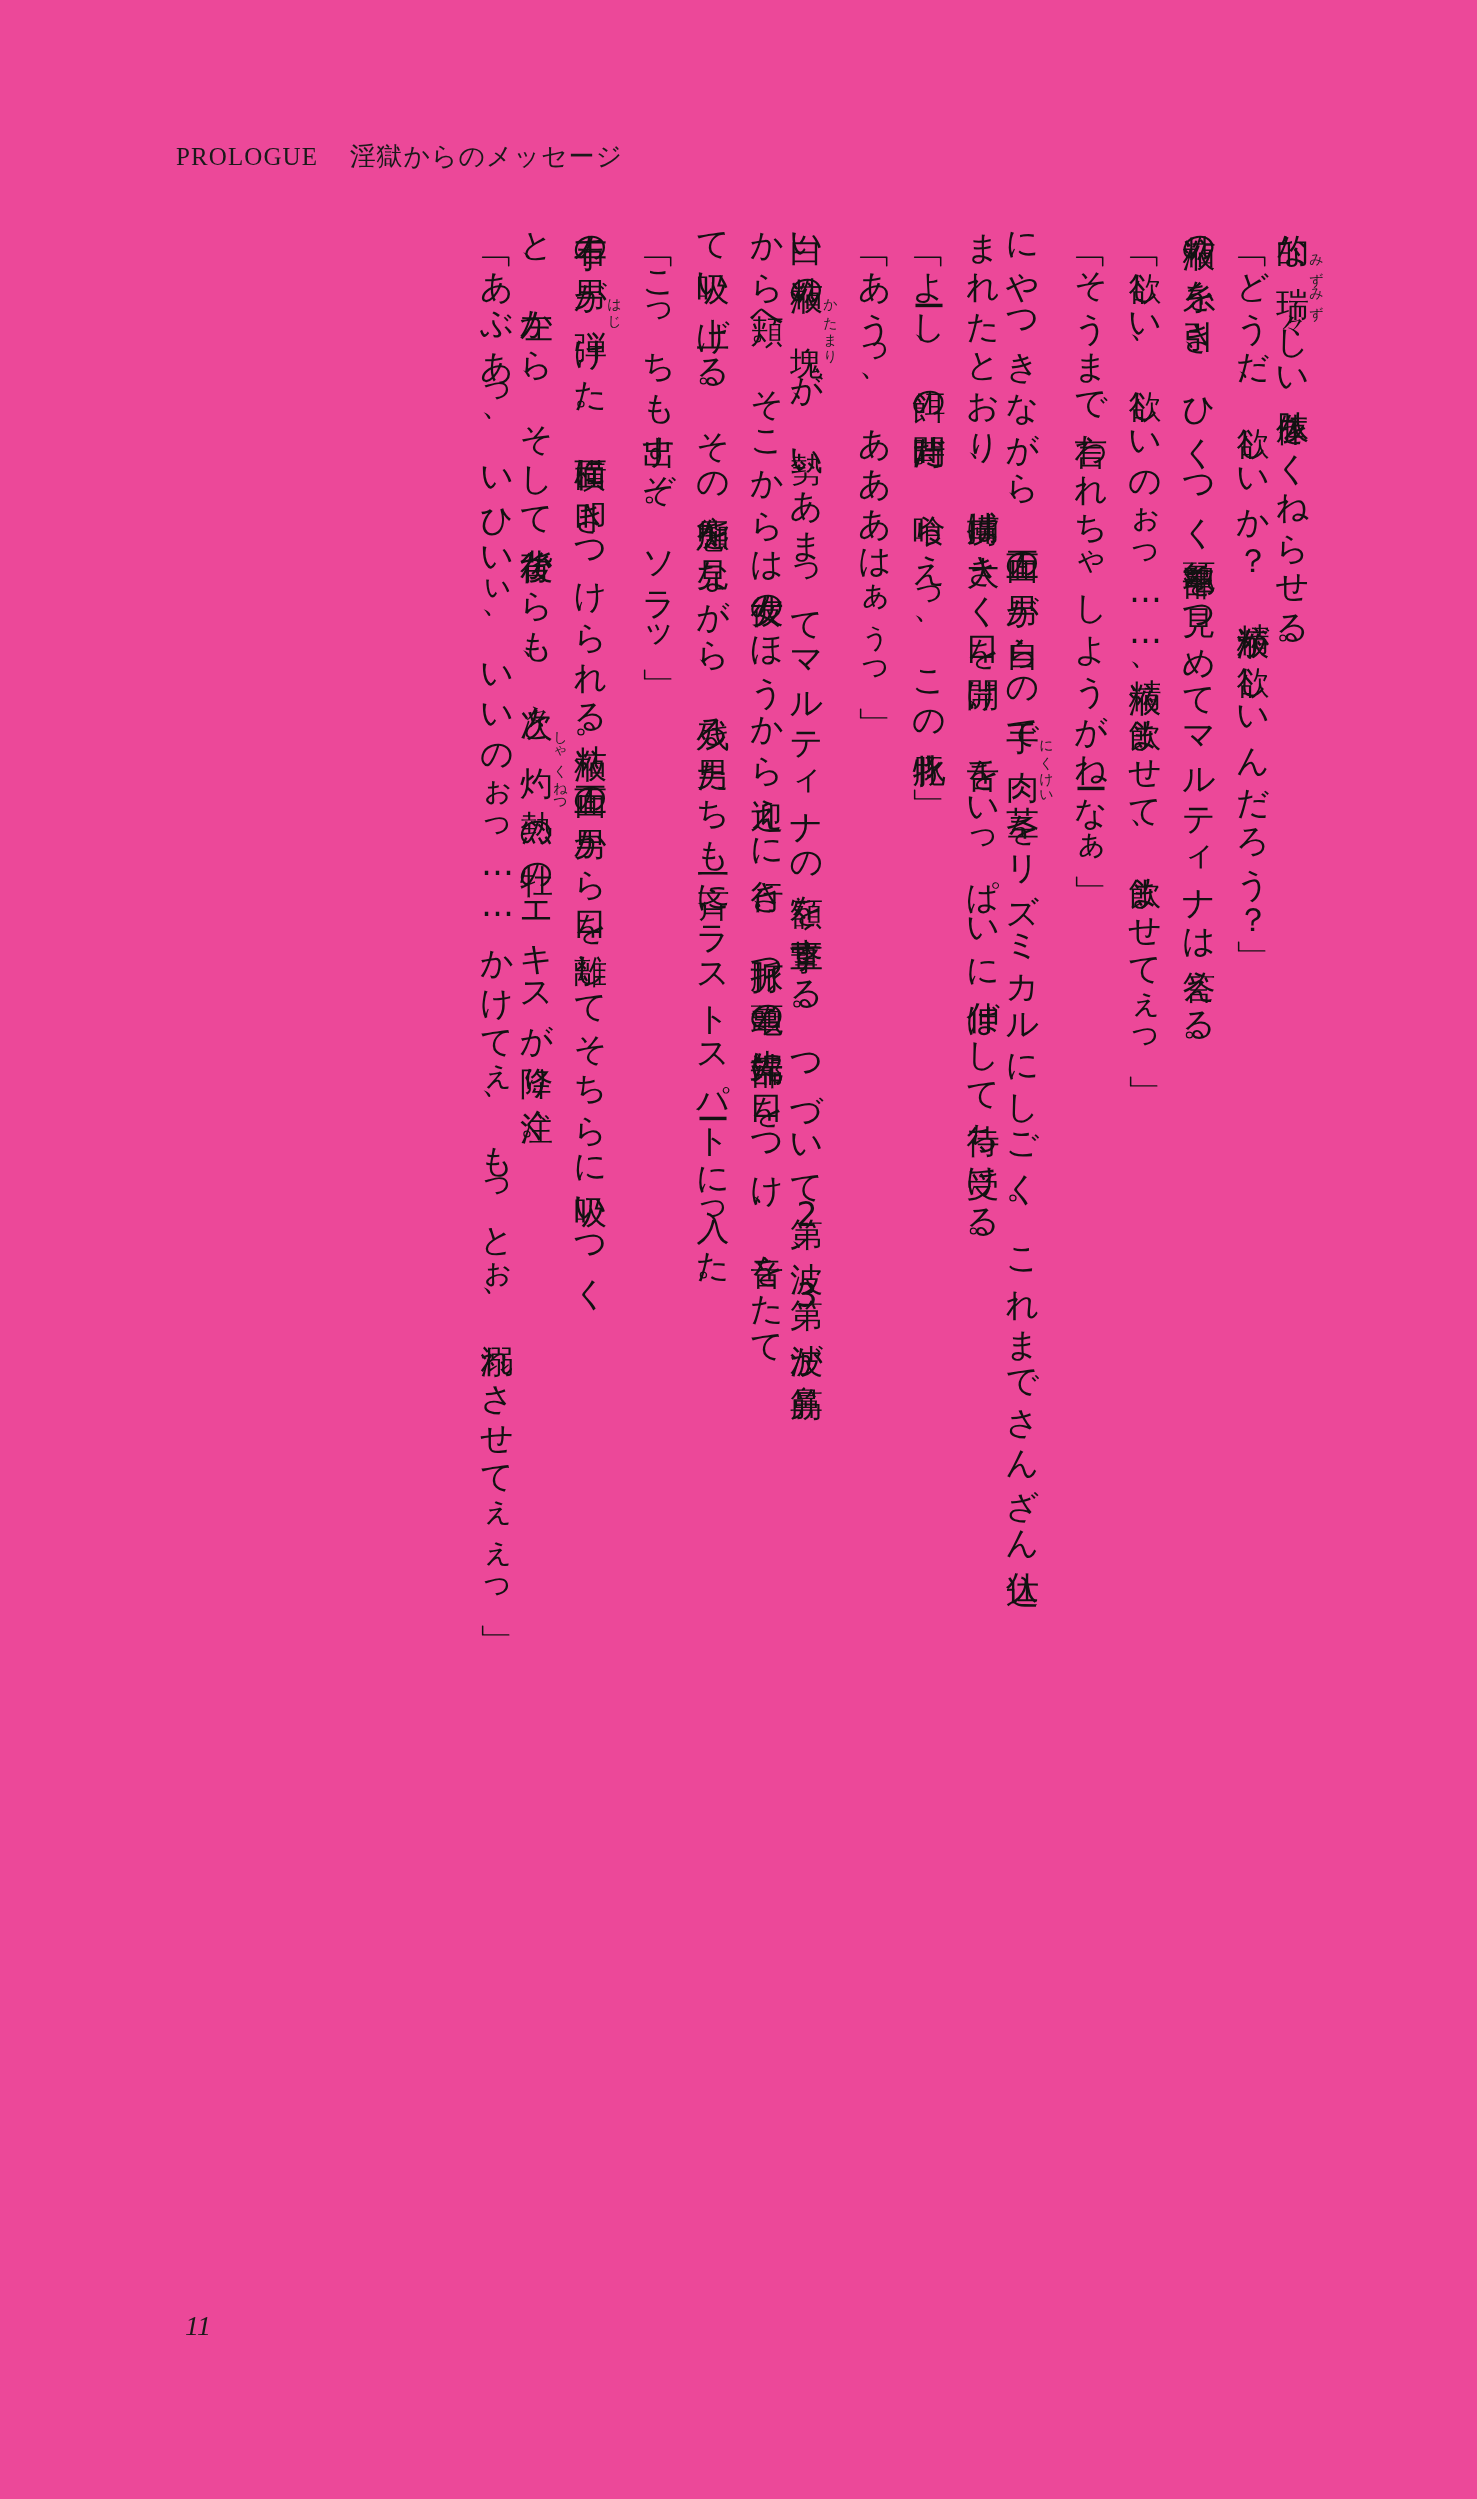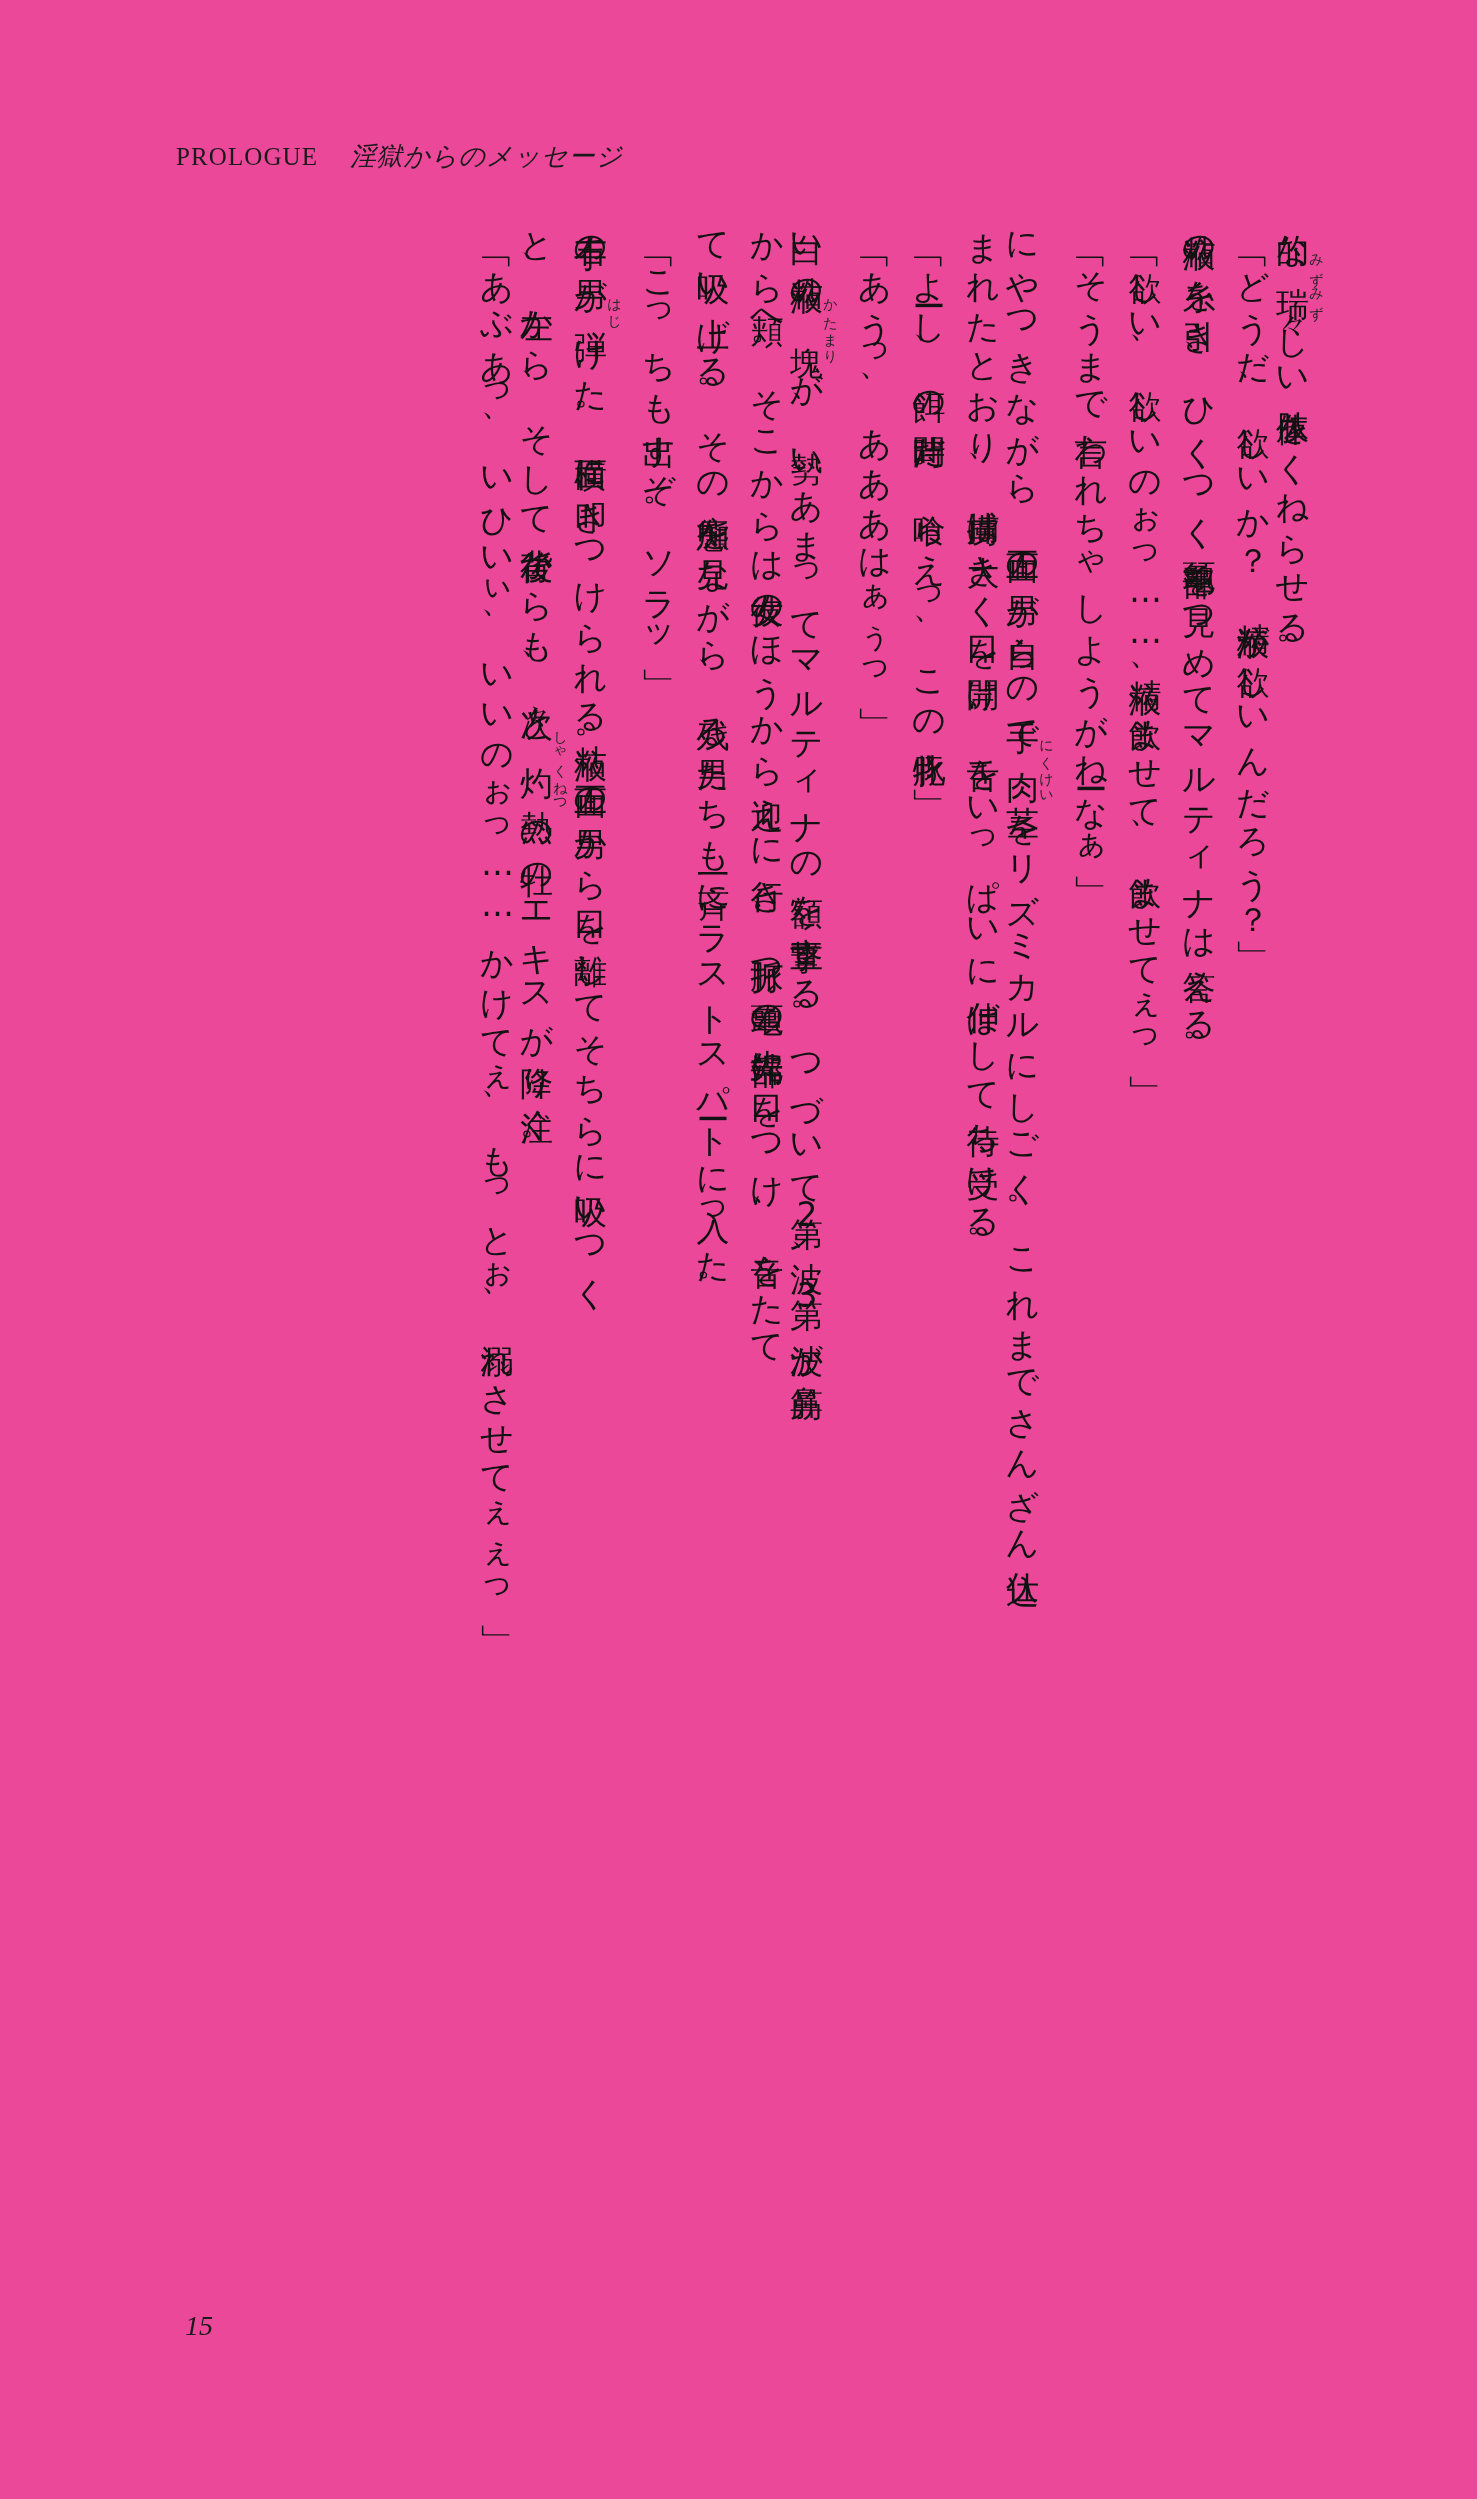--- a/index.html
+++ b/index.html
@@ -36,21 +36,20 @@
     font-family: "Liberation Serif", "DejaVu Serif", serif;
     font-size: 25px;
     letter-spacing: 1.1px;
     color: #1a1a1a;
   }
   .running-head .rh-title {
     font-family: "DejaVu Sans", "Liberation Sans", sans-serif;
     font-size: 26px;
     letter-spacing: 0.9px;
     color: #1a1a1a;
-    font-style: italic;
   }
 
   
   .body-area {
     position: absolute;
     top: 209px;
     left: 158px;
     width: 1166px;
     height: 2011px;
     display: flex;
@@ -122,16 +121,16 @@
       <div class="col indent-1">「あうっ、あああはぁぅっ」</div>
       <div class="col">白い粘液の<ruby>塊<rt>かたまり</rt></ruby>が、勢いあまってマルティナの額を直撃する。つづいて第2波、第3波が鼻筋</div>
       <div class="col">から頬へ。そこからは彼女のほうから迎えに行き、脈打つ亀頭の先端部に口をつけ、音をたて</div>
       <div class="col">て吸い上げる。その痴態を見ながら、残る男たちも一斉にラストスパートに入った。</div>
       <div class="col indent-1">「こっちも出すぞ。ソラッ」</div>
       <div class="col">右手の男が<ruby>弾<rt>はじ</rt></ruby>けた。横面に叩きつけられる粘液。正面の男から口を離してそちらに吸いつく</div>
       <div class="col">と、左から、そして背後からも、次々と<ruby>灼熱<rt>しゃくねつ</rt></ruby>の牡のエキスが降り注ぐ。</div>
       <div class="col indent-1">「あぶあっ、いひいぃ、いいのぉっ……かけてぇ、もっとぉ、溺れさせてぇぇっ」</div>
     </div>
 
-  <div class="folio">15</div>
+  <div class="folio">11</div>
 
 </div>
 
 
 </body></html>

